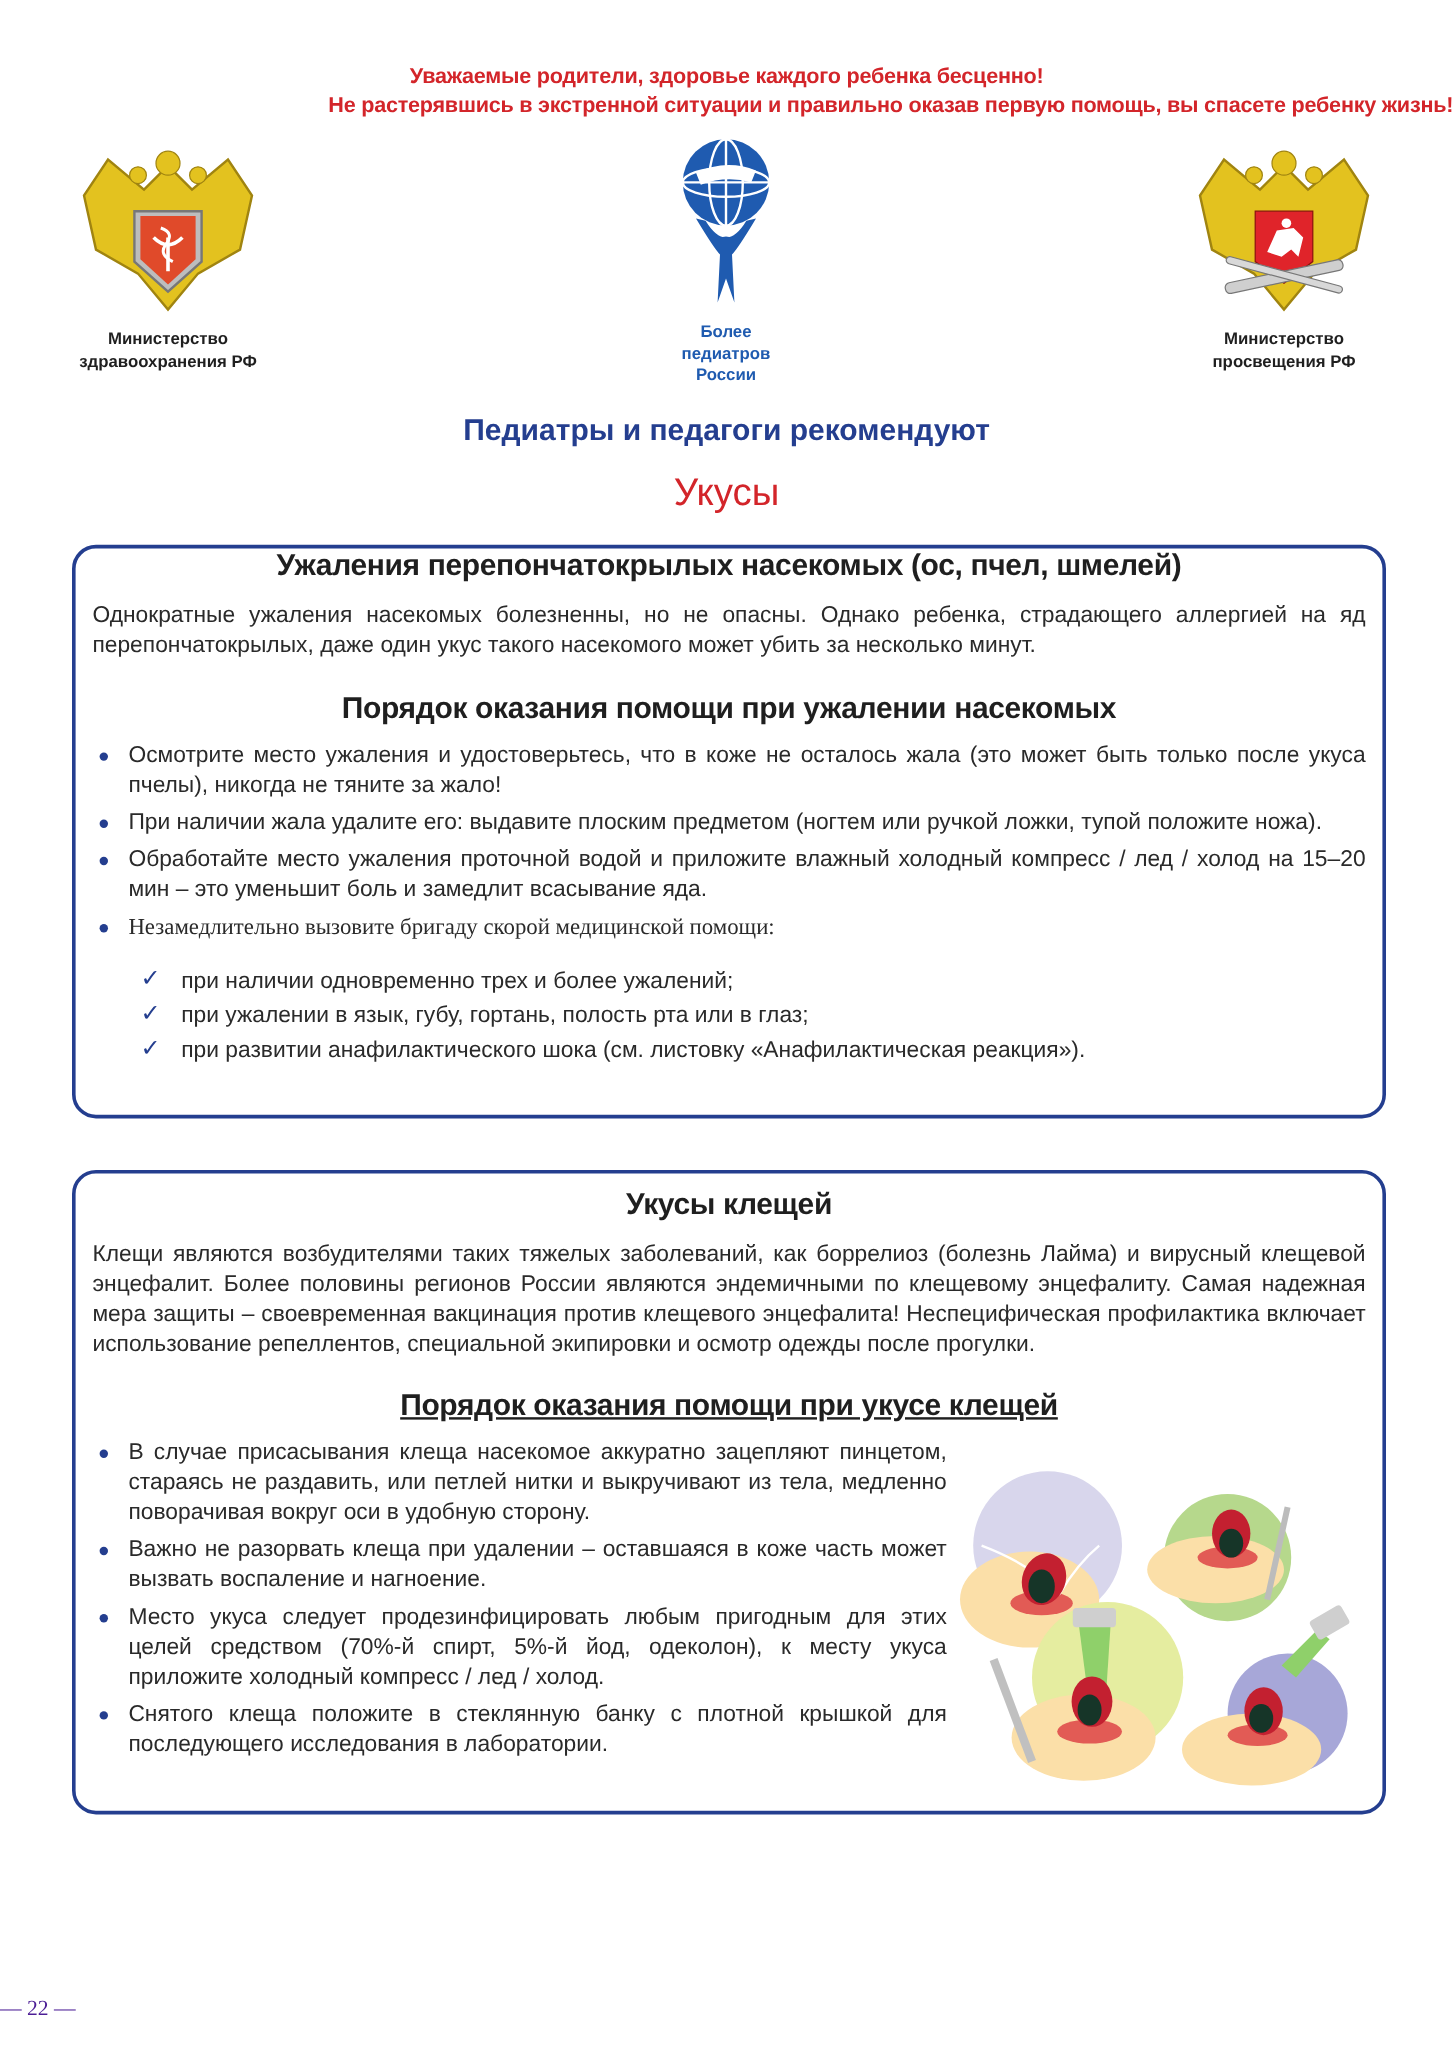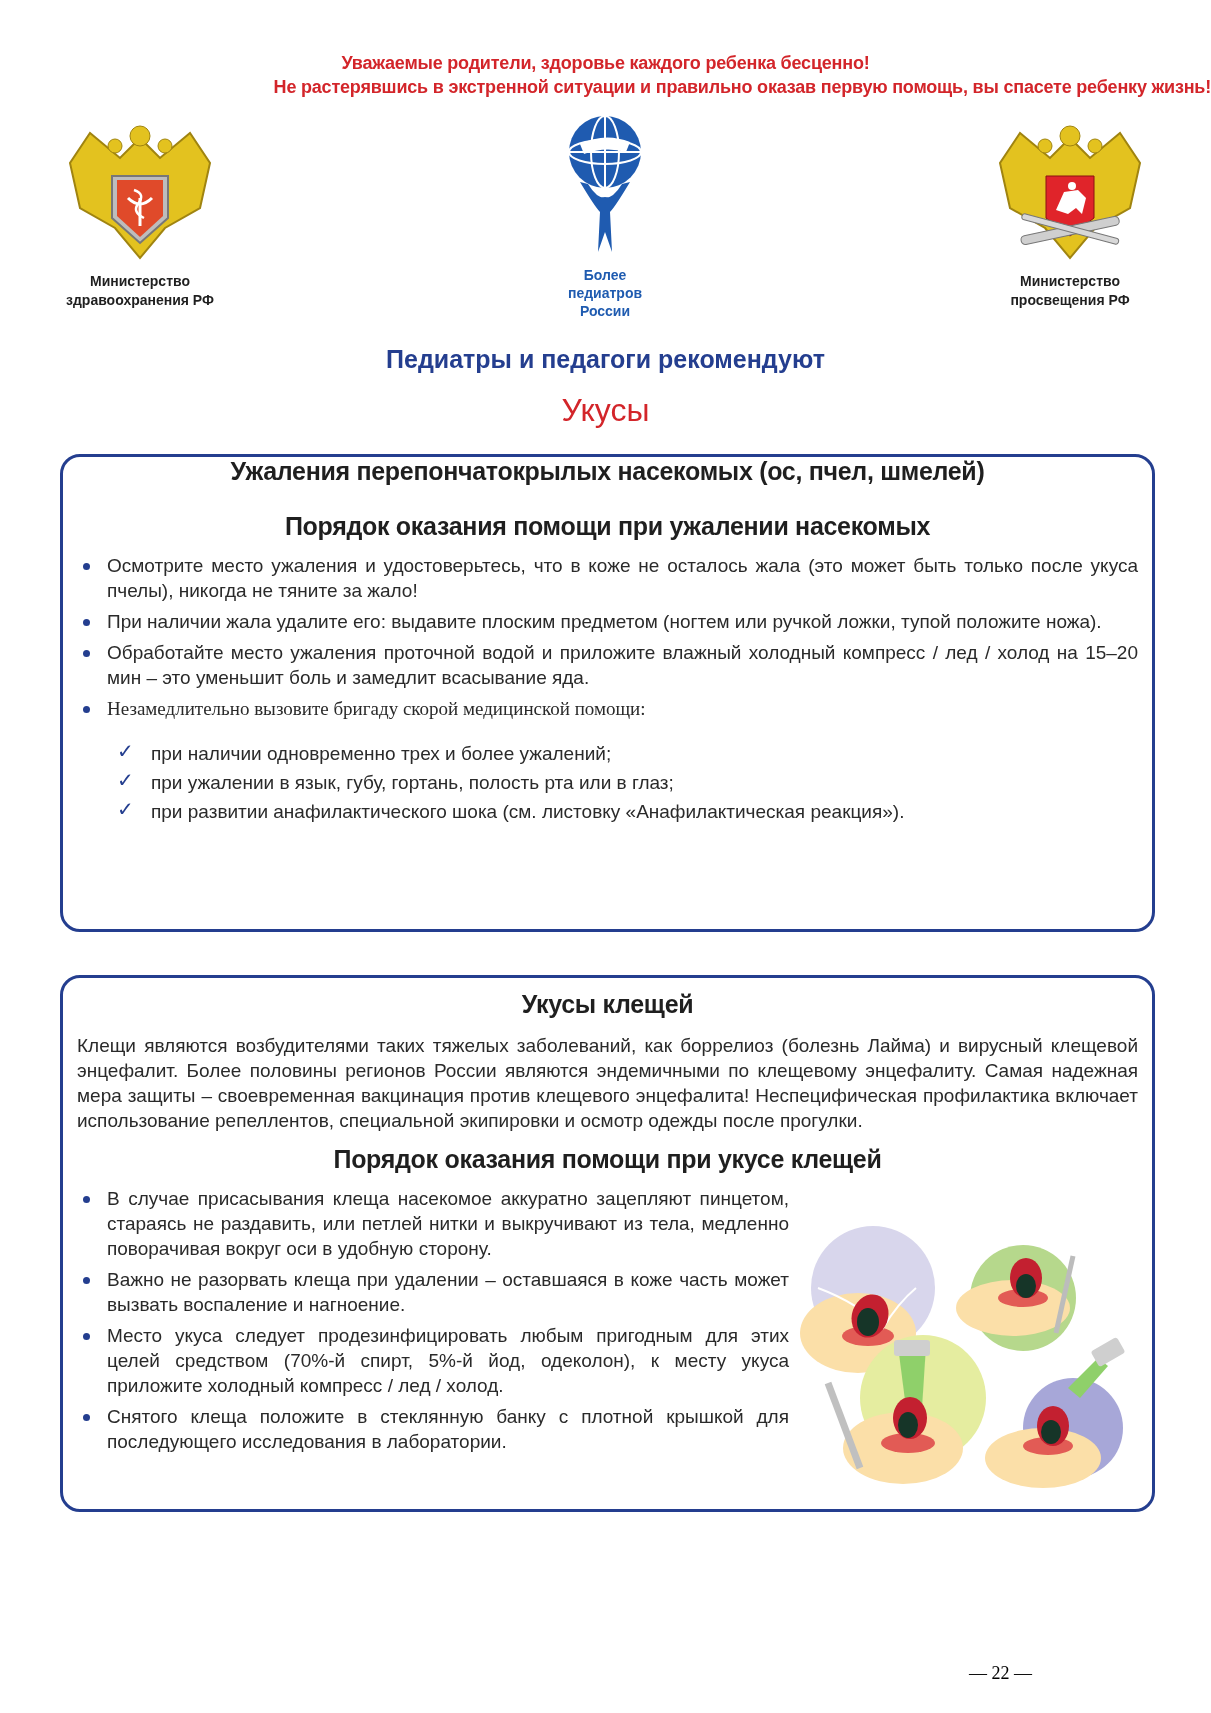--- a/index.html
+++ b/index.html
@@ -28,21 +28,21 @@
   .para { font-size: 19px; line-height: 25px; text-align: justify; padding: 0 14px 0 14px; color: #2a2a2a; }
 
   ul.bullets { list-style: none; padding: 0 14px 0 14px; }
   ul.bullets li { position: relative; padding-left: 30px; font-size: 19px; line-height: 25px; text-align: justify; margin-bottom: 6px; color: #2a2a2a; }
   ul.bullets li .dot { position: absolute; left: 6px; top: 10px; width: 7px; height: 7px; border-radius: 50%; background: #243e8f; }
   ul.checks { list-style: none; padding-left: 50px; }
   ul.checks li { position: relative; padding-left: 38px; font-size: 19px; line-height: 25px; margin-bottom: 4px; color: #2a2a2a; }
   ul.checks li .chk { position: absolute; left: 4px; top: -2px; color: #243e8f; font-size: 20px; font-family: "DejaVu Sans", sans-serif; }
 
   .tick-art { position: absolute; right: 14px; top: 240px; width: 340px; height: 300px; }
-  .page-num { position: absolute; top: 1663px; left: 0; width: 1032px; text-align: right; font-family: "Liberation Serif", serif; font-size: 18px; color: #000000; }
+  .page-num { position: absolute; top: 1663px; left: 0; width: 1032px; text-align: left; font-family: "Liberation Serif", serif; font-size: 18px; color: #4c1d95; }
 </style>
 </head>
 <body>
 
 <div class="top-msg l1">Уважаемые родители, здоровье каждого ребенка бесценно!</div>
 <div class="top-msg l2">Не растерявшись в экстренной ситуации и правильно оказав первую помощь, вы спасете ребенку жизнь!</div>
 
 <div class="logo left">
   <svg width="160" height="150" viewBox="0 0 160 150">
     <path d="M80 20 L60 40 L30 15 L10 45 L20 90 L55 110 L80 140 L105 110 L140 90 L150 45 L130 15 L100 40 Z" fill="#e3c21f" stroke="#a08410" stroke-width="2"></path>
@@ -89,38 +89,39 @@
   </svg>
   <div class="logo-caption">Министерство</div>
   <div class="logo-caption">просвещения РФ</div>
 </div>
 
 <div class="subtitle">Педиатры и педагоги рекомендуют</div>
 <div class="title">Укусы</div>
 
 <div class="card card1">
   <div class="h2" style="">Ужаления перепончатокрылых насекомых (ос, пчел, шмелей)</div>
+  <div class="para" style="margin-top:14px;">Однократные ужаления насекомых болезненны, но не опасны. Однако ребенка, страдающего аллергией на яд перепончатокрылых, даже один укус такого насекомого может убить за несколько минут.</div>
   <div class="h2" style="margin-top:26px; margin-bottom:12px;">Порядок оказания помощи при ужалении насекомых</div>
   <ul class="bullets">
     <li><span class="dot"></span><span>Осмотрите место ужаления и удостоверьтесь, что в коже не осталось жала (это может быть только после укуса пчелы), никогда не тяните за жало!</span></li>
     <li><span class="dot"></span><span>При наличии жала удалите его: выдавите плоским предметом (ногтем или ручкой ложки, тупой положите ножа).</span></li>
     <li><span class="dot"></span><span>Обработайте место ужаления проточной водой и приложите влажный холодный компресс / лед / холод на 15–20 мин – это уменьшит боль и замедлит всасывание яда.</span></li>
     <li style="margin-bottom:20px;font-family:Liberation Serif, serif;"><span class="dot"></span><span>Незамедлительно вызовите бригаду скорой медицинской помощи:</span></li>
   </ul>
   <ul class="checks">
     <li><span class="chk">✓</span><span>при наличии одновременно трех и более ужалений;</span></li>
     <li><span class="chk">✓</span><span>при ужалении в язык, губу, гортань, полость рта или в глаз;</span></li>
     <li><span class="chk">✓</span><span>при развитии анафилактического шока (см. листовку «Анафилактическая реакция»).</span></li>
   </ul>
 </div>
 
 <div class="card card2">
   <div class="h2" style="margin-top:12px;">Укусы клещей</div>
   <div class="para" style="margin-top:14px;">Клещи являются возбудителями таких тяжелых заболеваний, как боррелиоз (болезнь Лайма) и вирусный клещевой энцефалит. Более половины регионов России являются эндемичными по клещевому энцефалиту. Самая надежная мера защиты – своевременная вакцинация против клещевого энцефалита! Неспецифическая профилактика включает использование репеллентов, специальной экипировки и осмотр одежды после прогулки.</div>
-  <div class="h2" style="margin-top:12px; margin-bottom:12px;">Порядок оказания помощи при укусе клещей</div>
+  <div class="h2" style="margin-top:24px; margin-bottom:12px;text-decoration:underline;">Порядок оказания помощи при укусе клещей</div>
   <ul class="bullets" style="width:740px;">
     <li><span class="dot"></span><span>В случае присасывания клеща насекомое аккуратно зацепляют пинцетом, стараясь не раздавить, или петлей нитки и выкручивают из тела, медленно поворачивая вокруг оси в удобную сторону.</span></li>
     <li><span class="dot"></span><span>Важно не разорвать клеща при удалении – оставшаяся в коже часть может вызвать воспаление и нагноение.</span></li>
     <li><span class="dot"></span><span>Место укуса следует продезинфицировать любым пригодным для этих целей средством (70%-й спирт, 5%-й йод, одеколон), к месту укуса приложите холодный компресс / лед / холод.</span></li>
     <li><span class="dot"></span><span>Снятого клеща положите в стеклянную банку с плотной крышкой для последующего исследования в лаборатории.</span></li>
   </ul>
 
   <svg class="tick-art" viewBox="0 0 340 300">
 
     <circle cx="75" cy="70" r="62" fill="#d8d6ec"></circle>

